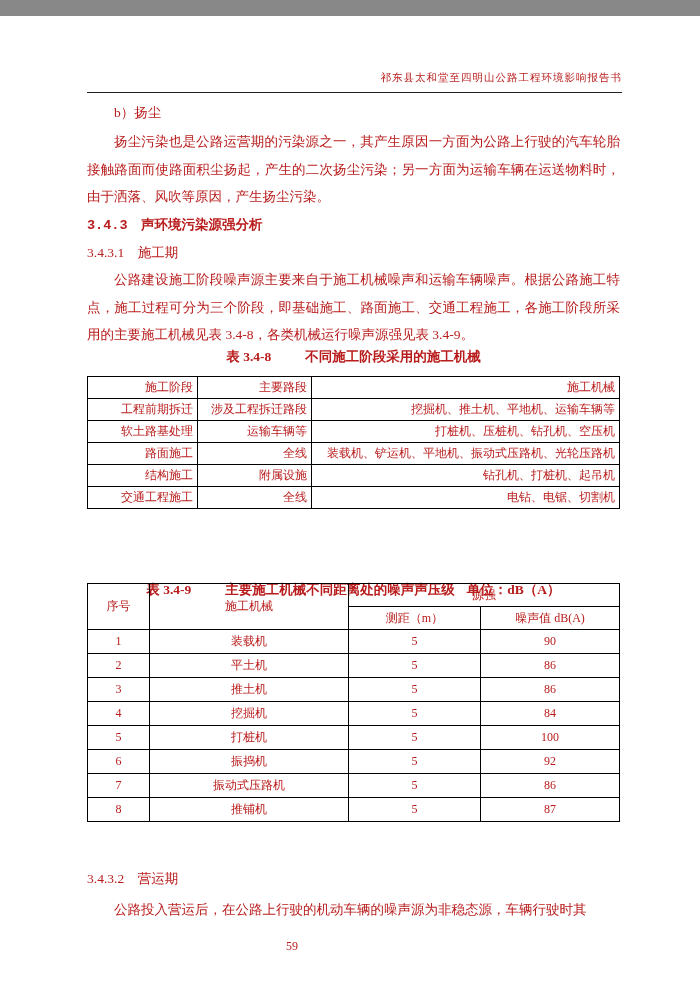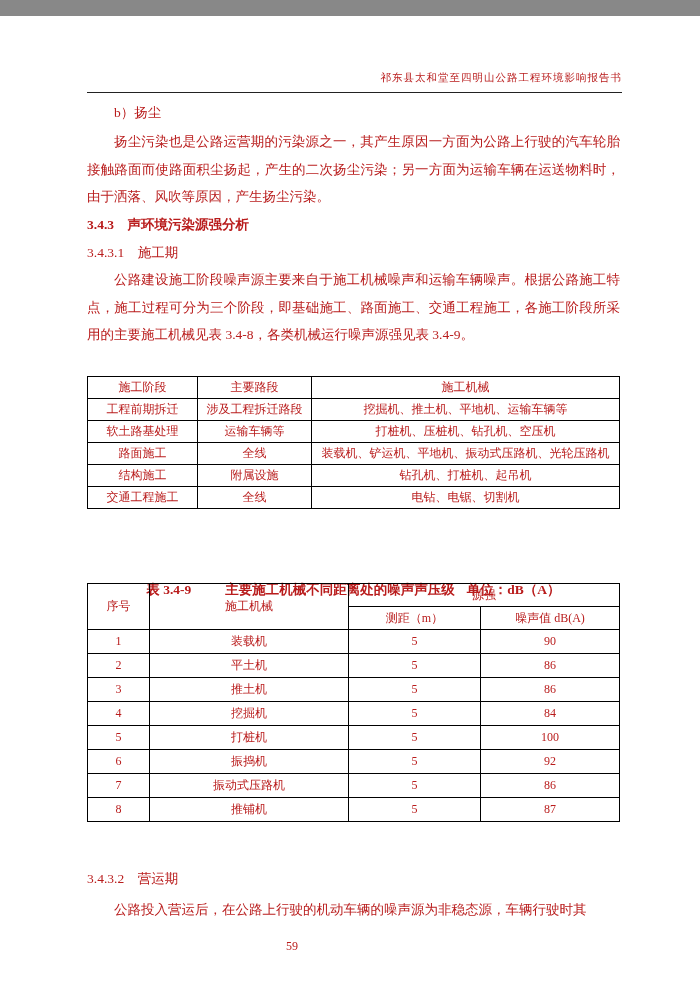--- a/index.html
+++ b/index.html
@@ -25,21 +25,21 @@
     position:absolute; left:87px; width:533px;
     font-size:13.5px; line-height:27.5px;
     text-indent:2em; text-align:justify;
   }
   .para1 { top:112px; }
   .para2 { top:250px; }
   .para3 { top:880px; }
   .heading {
     position:absolute; left:87px; width:533px; font-size:13.5px;
   }
-  .heading.bold { font-weight:bold; }
+  .heading.bold { font-weight:bold;font-family:Liberation Mono, monospace; }
   .h343  { top:200px; }
   .h3431 { top:228px; }
   .h3432 { top:854px; }
   .table-caption {
     position:absolute; left:87px; width:533px;
     text-align:center; font-weight:bold; font-size:13.5px;
   }
   .cap1 { top:332px; }
   .cap2 { top:565px; }
   .table-caption .cap-label { margin-right:34px; }
@@ -50,21 +50,21 @@
     font-size:12px; text-align:center;
     border:1.5px solid #000;
   }
   table.doc-table td {
     border:1px solid #000;
     padding:1px 4px;
     vertical-align:middle;
     overflow:hidden;
   }
   .t1 { top:360px; }
-  .t1 tr { height:22px; }
+  .t1 tr { height:22px;text-align:right; }
   .t2 { top:567px; }
   .t2 tr.hdr { height:23px; }
   .t2 tr.data { height:24px; }
   .page-number {
     position:absolute; top:923px; left:0; width:584px;
     text-align:center; font-size:12px;
   }
 </style>
 </head>
 <body>
@@ -75,20 +75,23 @@
 
   <div class="sub-heading-b">b）扬尘</div>
 
   <div class="para para1">扬尘污染也是公路运营期的污染源之一，其产生原因一方面为公路上行驶的汽车轮胎接触路面而使路面积尘扬起，产生的二次扬尘污染；另一方面为运输车辆在运送物料时，由于洒落、风吹等原因，产生扬尘污染。</div>
 
   <div class="heading bold h343">3.4.3　声环境污染源强分析</div>
   <div class="heading h3431">3.4.3.1　施工期</div>
 
   <div class="para para2">公路建设施工阶段噪声源主要来自于施工机械噪声和运输车辆噪声。根据公路施工特点，施工过程可分为三个阶段，即基础施工、路面施工、交通工程施工，各施工阶段所采用的主要施工机械见表 3.4-8，各类机械运行噪声源强见表 3.4-9。</div>
 
+  <div class="table-caption cap1">
+    <span class="cap-label">表 3.4-8</span><span>不同施工阶段采用的施工机械</span>
+  </div>
 
   <table class="doc-table t1">
     <colgroup>
         <col style="width:110px">
         <col style="width:114px">
         <col style="width:308px">
       </colgroup>
     <tbody>
         <tr>
       <td>施工阶段</td>

